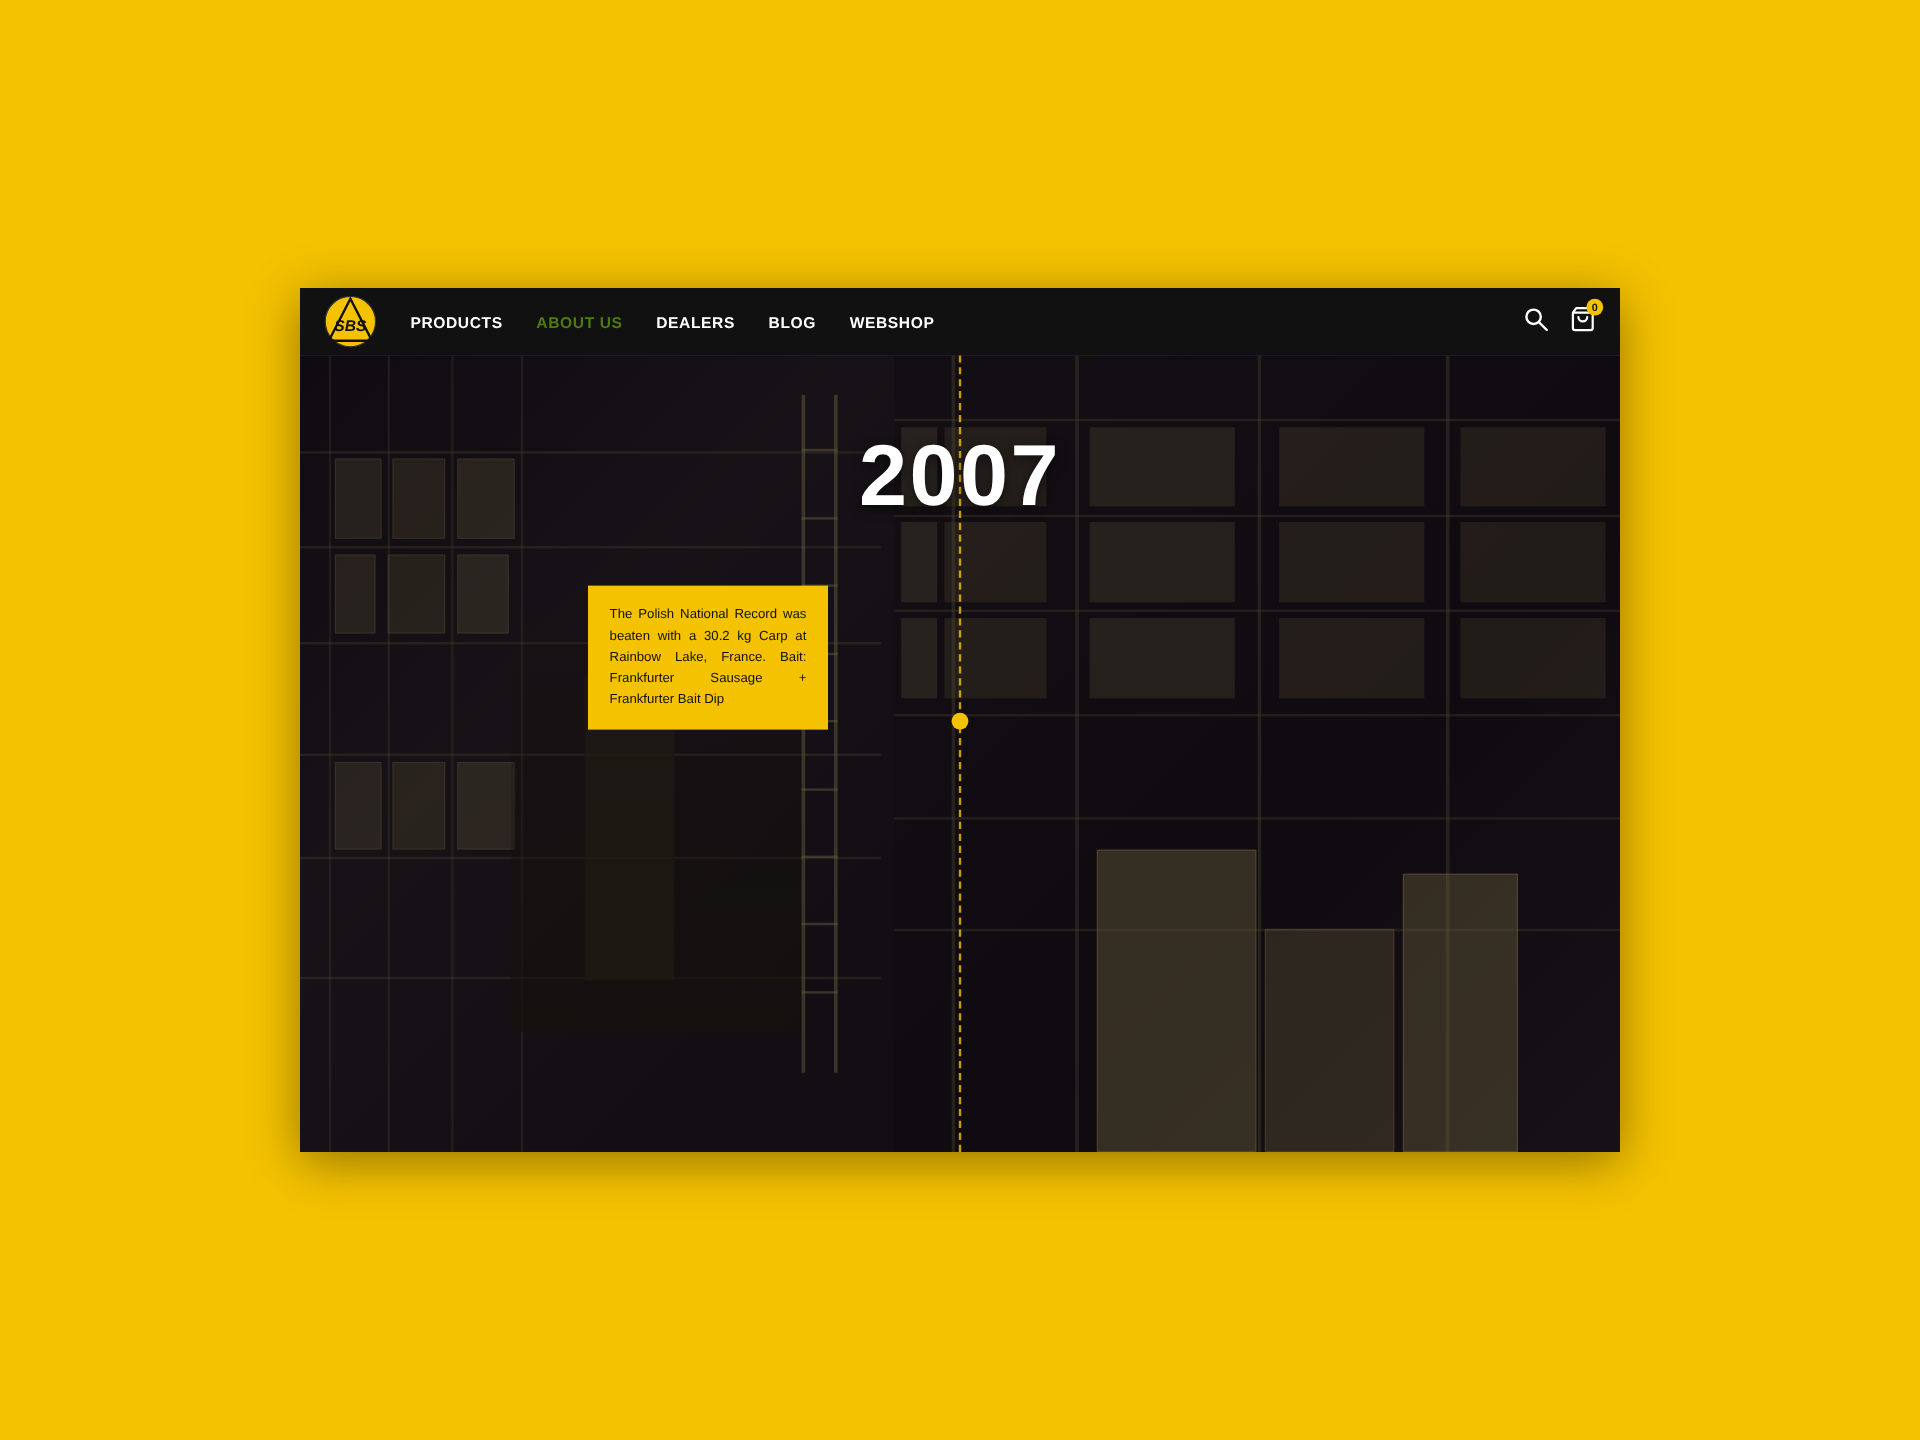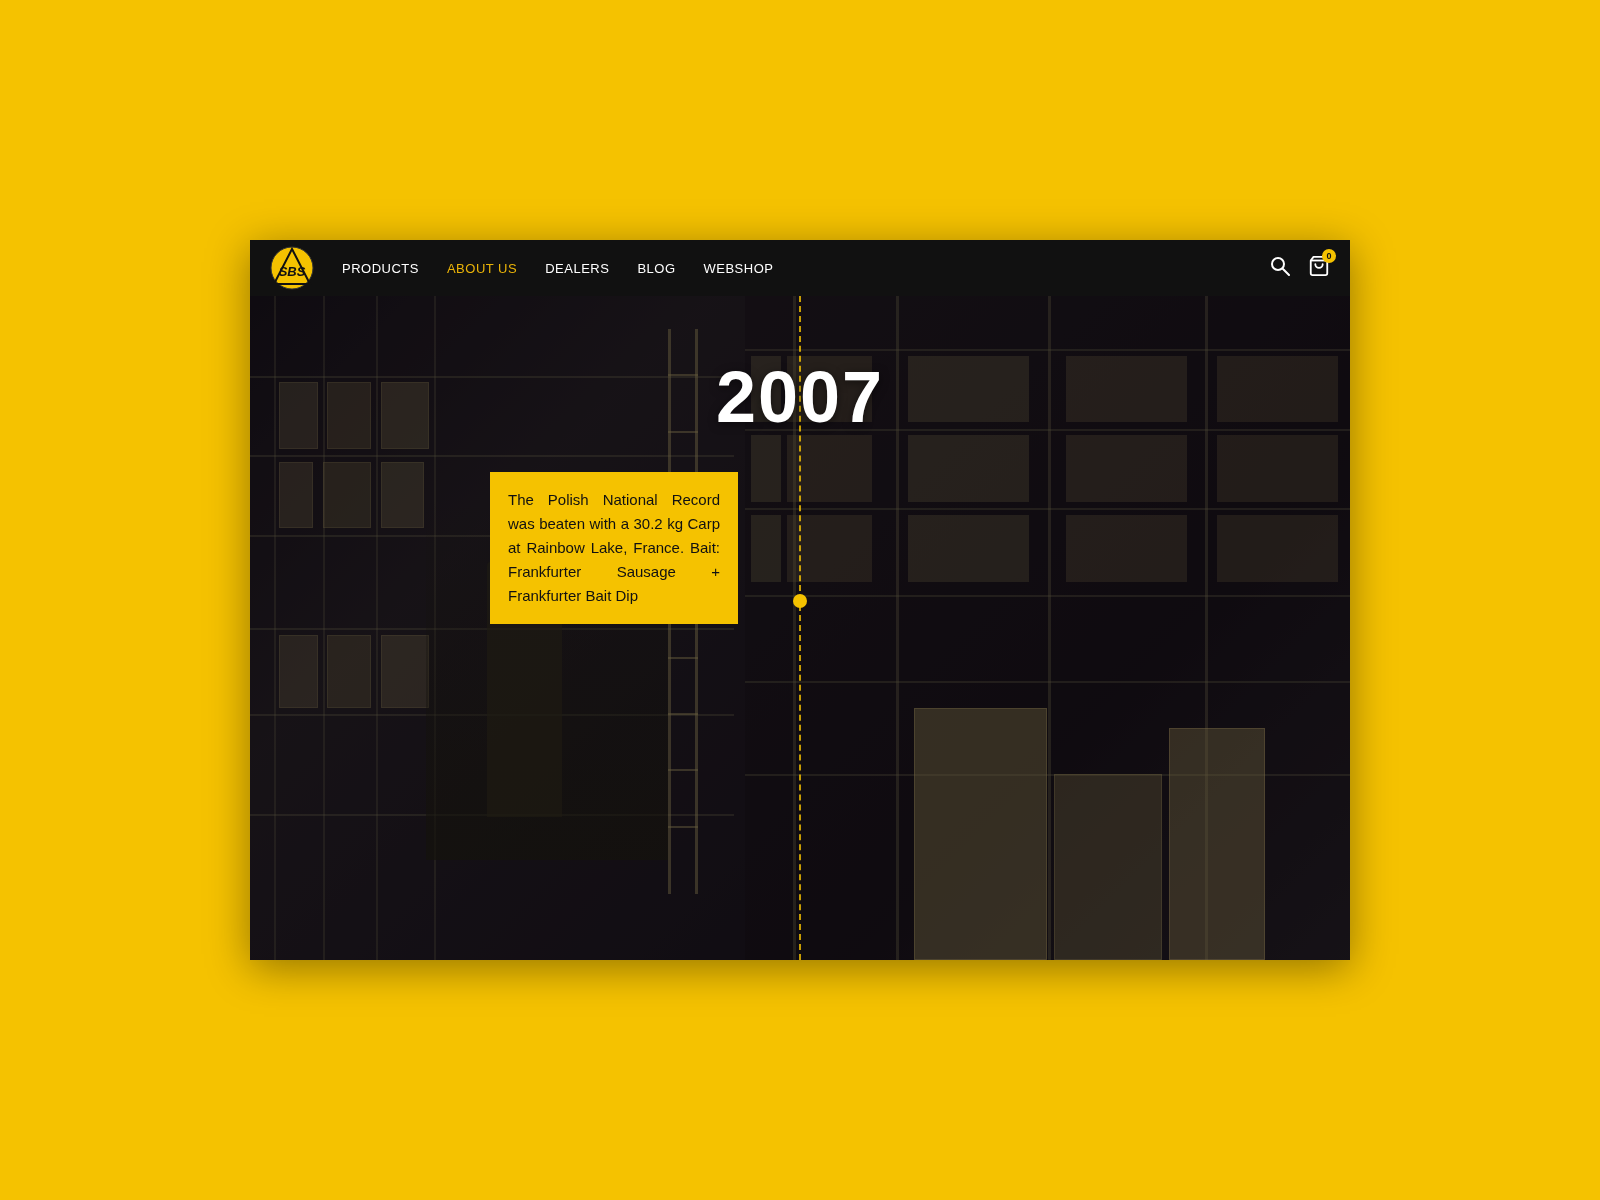--- a/index.html
+++ b/index.html
@@ -48,27 +48,27 @@
       display: flex;
       align-items: center;
       gap: 28px;
       flex: 1;
     }
 
     .nav-link {
       color: #fff;
       text-decoration: none;
       font-size: 13px;
-      font-weight: 400;
+      font-weight: 700;
       letter-spacing: 0.5px;
       text-transform: uppercase;
     }
 
     .nav-link.active {
-      color: #eab308;
+      color: #4d7c0f;
     }
 
     .nav-icons {
       display: flex;
       align-items: center;
       gap: 18px;
     }
 
     .nav-icon {
       color: #fff;
@@ -171,25 +171,25 @@
       border-radius: 50%;
       z-index: 6;
     }
 
     
     .info-card {
       position: absolute;
       left: calc(50% - 310px);
       top: 38%;
       transform: translateY(-50%);
-      width: 248px;
+      width: 200px;
       background: #F5C200;
       padding: 16px 18px;
       z-index: 7;
-      font-size: 15px;
+      font-size: 11px;
       line-height: 1.6;
       color: #111;
       font-weight: 500;
       text-align: justify;
     }
 
     
     .ladder {
       position: absolute;
       left: 38%;

